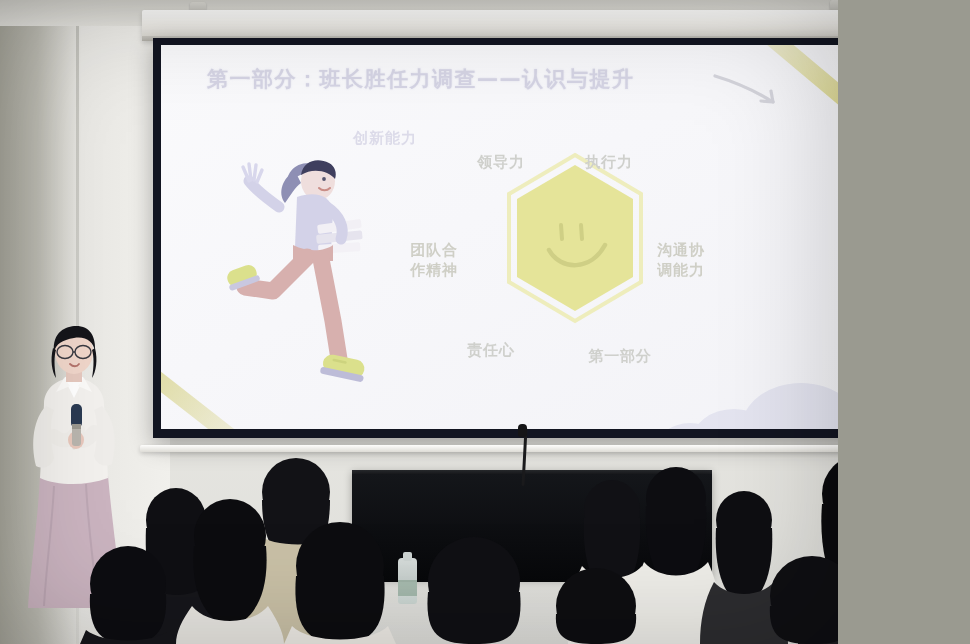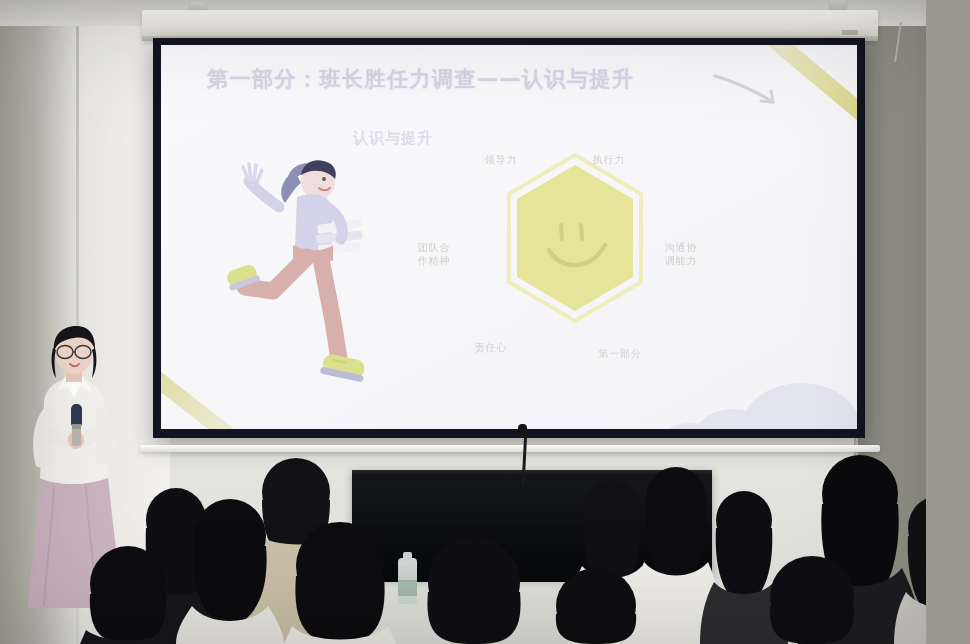--- a/index.html
+++ b/index.html
@@ -1,20 +1,20 @@
 <!DOCTYPE html>
 <html><head>
 <meta charset="utf-8">
 <style>
   * { margin:0; padding:0; box-sizing:border-box; }
   html,body { width:970px; height:644px; overflow:hidden; background:#9a9a90; }
   body { font-family:"DejaVu Sans","Liberation Sans",sans-serif; }
 
   
-  #scene { position:relative; width:926px; height:644px; overflow:hidden;padding-left:40px; }
+  #scene { position:relative; width:838px; height:644px; overflow:hidden;padding-left:40px; }
 
   .wall-left   { position:absolute; left:0; top:0; width:170px; height:644px;
                  background:linear-gradient(90deg,#a8a79c 0%,#bcbbb2 22%,#e9e8e4 48%,#f1f0ec 100%); }
   .wall-main   { position:absolute; left:120px; top:0; width:740px; height:644px;
                  background:linear-gradient(180deg,#ecebe7 0%,#e8e7e2 55%,#dededa 100%); }
   .wall-right  { position:absolute; left:858px; top:0; width:112px; height:644px;
                  background:linear-gradient(90deg,#8d8d82 0%,#95958a 45%,#8a8a80 100%); }
   .ceiling     { position:absolute; left:0; top:0; width:970px; height:26px;
                  background:linear-gradient(180deg,#cfcec8 0%,#e4e3de 100%); }
   .wall-seam   { position:absolute; left:76px; top:0; width:3px; height:644px;
@@ -67,21 +67,21 @@
   .model-label { position:absolute; left:192px; top:84px; font-size:15px; font-weight:700;
              letter-spacing:1px; color:#dcdbe9; }
 
   
   .runner { position:absolute; left:60px; top:96px; width:160px; height:250px; }
 
   
   .hex-wrap { position:absolute; left:342px; top:104px; width:144px; height:178px; }
   .hex-outline, .hex-fill { position:absolute; left:0; top:0; width:144px; height:178px; }
 
-  .comp { position:absolute; font-size:10px; font-weight:400; letter-spacing:.8px;
+  .comp { position:absolute; font-size:15px; font-weight:700; letter-spacing:.8px;
              color:#cfd0cc; line-height:1.32; text-align:center; white-space:pre-line; }
   .comp.lead  { left:300px; top:108px; width:80px; }
   .comp.exec  { left:408px; top:108px; width:80px; }
   .comp.team  { left:235px; top:196px; width:76px; color:#cfcfc6; }
   .comp.comm  { left:482px; top:196px; width:76px; color:#cfcfc6; }
   .comp.resp  { left:290px; top:296px; width:80px; }
   .comp.innov { left:414px; top:302px; width:90px; }
 
   
   .podium { position:absolute; left:352px; top:474px; width:360px; height:108px;
@@ -142,21 +142,21 @@
         <path d="M60 30 L48 29 M60 30 L58 19" stroke="#b9b9c4" stroke-width="3.2" fill="none" stroke-linecap="round"></path>
       </svg>
 
       <div class="cloud">
         <span class="c1"></span>
           <span class="c2"></span>
           <span class="c3"></span>
       </div>
 
       <div class="slide-title">第一部分：班长胜任力调查——认识与提升</div>
-      <div class="model-label">认识与提升</div>
+      <div class="model-label">创新能力</div>
 
       <svg class="runner" viewBox="0 0 160 250">
 
         <path d="M58 66 C44 56 34 48 28 40" stroke="#d3d2e8" stroke-width="11" fill="none" stroke-linecap="round"></path>
 
         <g stroke="#d8d7ec" stroke-width="3.4" stroke-linecap="round" fill="none">
           <path d="M28 40 L22 26"></path>
             <path d="M30 39 L28 23"></path>
             <path d="M33 39 L35 24"></path>
             <path d="M36 41 L41 29"></path>

